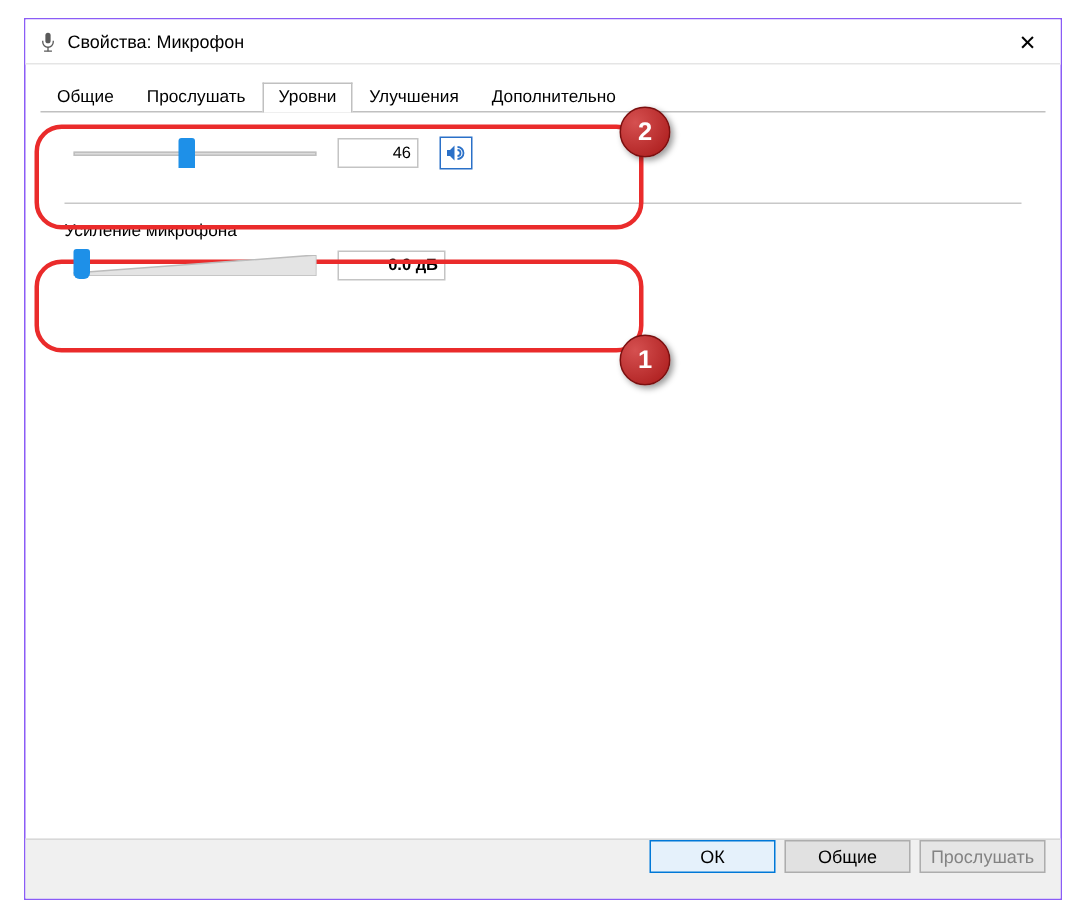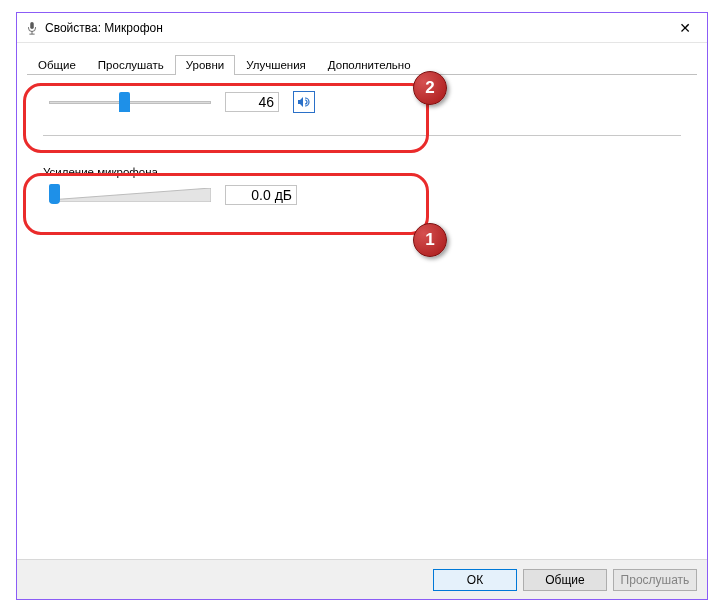--- a/index.html
+++ b/index.html
@@ -31,28 +31,28 @@
 .slider-row { display:flex; align-items:center; margin:6px 0 0 20px; gap:14px; }
 
 .slider-wrap { position:relative; width:162px; height:22px; }
 .slider-track { position:absolute; left:0; top:10px; width:162px; height:3px; background:#dcdcdc; border:1px solid #bfbfbf; }
 .slider-thumb { position:absolute; top:1px; width:11px; height:20px; background:#1e90e8; border-radius:2px 2px 0 0; cursor:pointer; }
 
 .gain-track { position:absolute; left:0; top:4px; width:162px; height:14px; }
 .gain-track svg { display:block; }
 .gain-thumb { position:absolute; top:0px; left:0px; width:11px; height:20px; background:#1e90e8; border-radius:2px 2px 4px 4px; cursor:pointer; }
 
-.value-box { width:54px; height:20px; border:1px solid #c4c4c4; text-align:right; font-size:14px; padding:1px 4px; background:#fff; }
+.value-box { width:54px; height:20px; border:1px solid #c4c4c4; text-align:right; font-size:11px; padding:1px 4px; background:#fff; }
 
 .speaker-btn { width:22px; height:22px; border:1px solid #2a70c8; display:flex; align-items:center; justify-content:center; background:#fff; cursor:pointer; }
 .speaker-btn svg { width:16px; height:16px; }
 
 .divider { margin:22px 14px 0 14px; border-top:1px solid #c8c8c8; }
 
-.button-bar { position:absolute; left:0; right:0; bottom:0; height:40px; background:#f0f0f0; border-top:1px solid #d8d8d8; display:flex; align-items:center; justify-content:flex-end; padding-right:10px; gap:6px; }
+.button-bar { position:absolute; left:0; right:0; bottom:0; height:40px; background:#f0f0f0; border-top:1px solid #d8d8d8; display:flex; justify-content:flex-end; padding-right:10px; gap:6px; }
 .btn { width:84px; height:22px; font-size:12px; border:1px solid #adadad; background:#e1e1e1; cursor:pointer; }
 .btn.default { border:1.5px solid #0078d7; background:#e5f1fb; }
 .btn.disabled { color:#838383; background:#e6e6e6; cursor:default; }
 </style>
 </head>
 <body>
 
 <div class="outer">
 
   <div class="titlebar">
@@ -93,31 +93,31 @@
           <path d="M9 4a4 4 0 0 1 0 8M9 6a2 2 0 0 1 0 4" fill="none" stroke="#2a70c8" stroke-width="1.2"></path>
         </svg>
       </div>
     </div>
 
     <div class="divider"></div>
 
     <div class="highlight-box hb1"></div>
     <div class="badge badge1">1</div>
 
-    <div class="group-label" style="margin-top:30px">Усиление микрофона</div>
+    <div class="group-label" style="margin-top:12px">Усиление микрофона</div>
     <div class="slider-row">
       <div class="slider-wrap">
         <div class="gain-track">
           <svg width="162" height="14" viewBox="0 0 162 14">
             <polygon points="0,12 162,0 162,14 0,14" fill="#e4e4e4" stroke="#bcbcbc" stroke-width="1"></polygon>
           </svg>
         </div>
         <div class="gain-thumb" id="gain-thumb" style="left: 0px;"></div>
       </div>
-      <input class="value-box" style="width: 72px;" value="0.0 дБ">
+      <input class="value-box" style="width: 72px; font-weight: bold;" value="0.0 дБ">
     </div>
 
   </div>
 
   <div class="button-bar">
     <button class="btn default">ОК</button>
     <button class="btn">Общие</button>
     <button class="btn disabled">Прослушать</button>
   </div>
 

